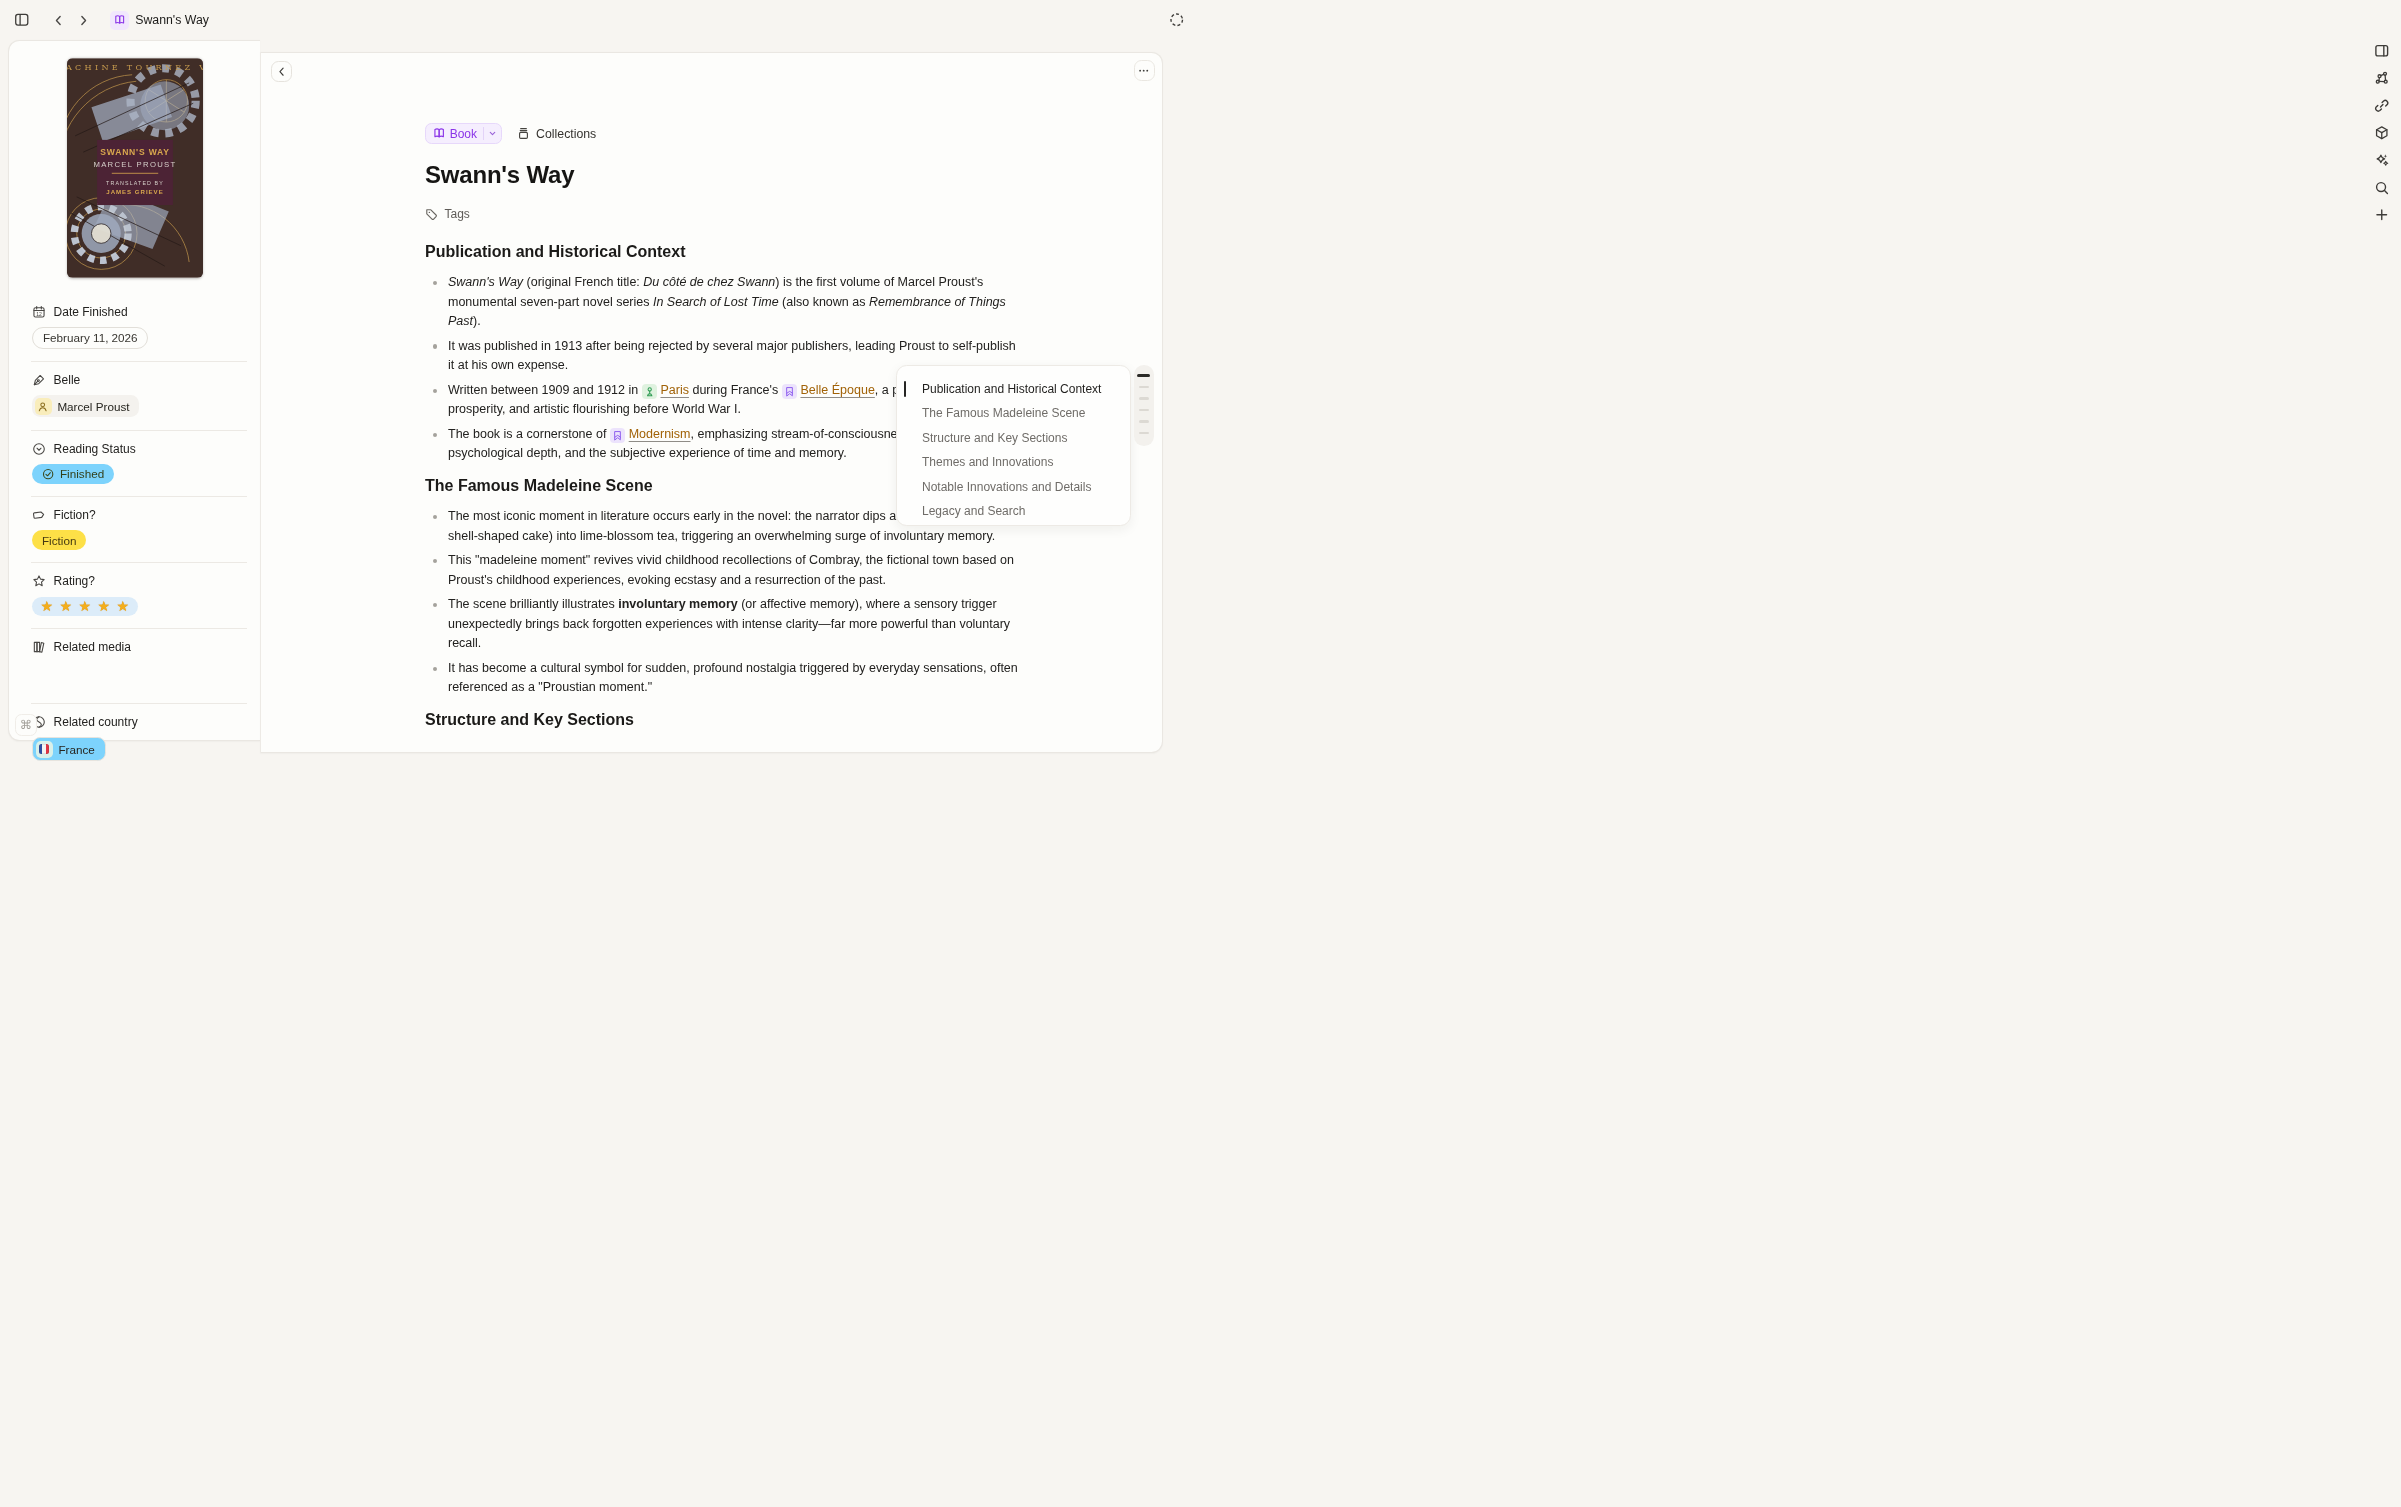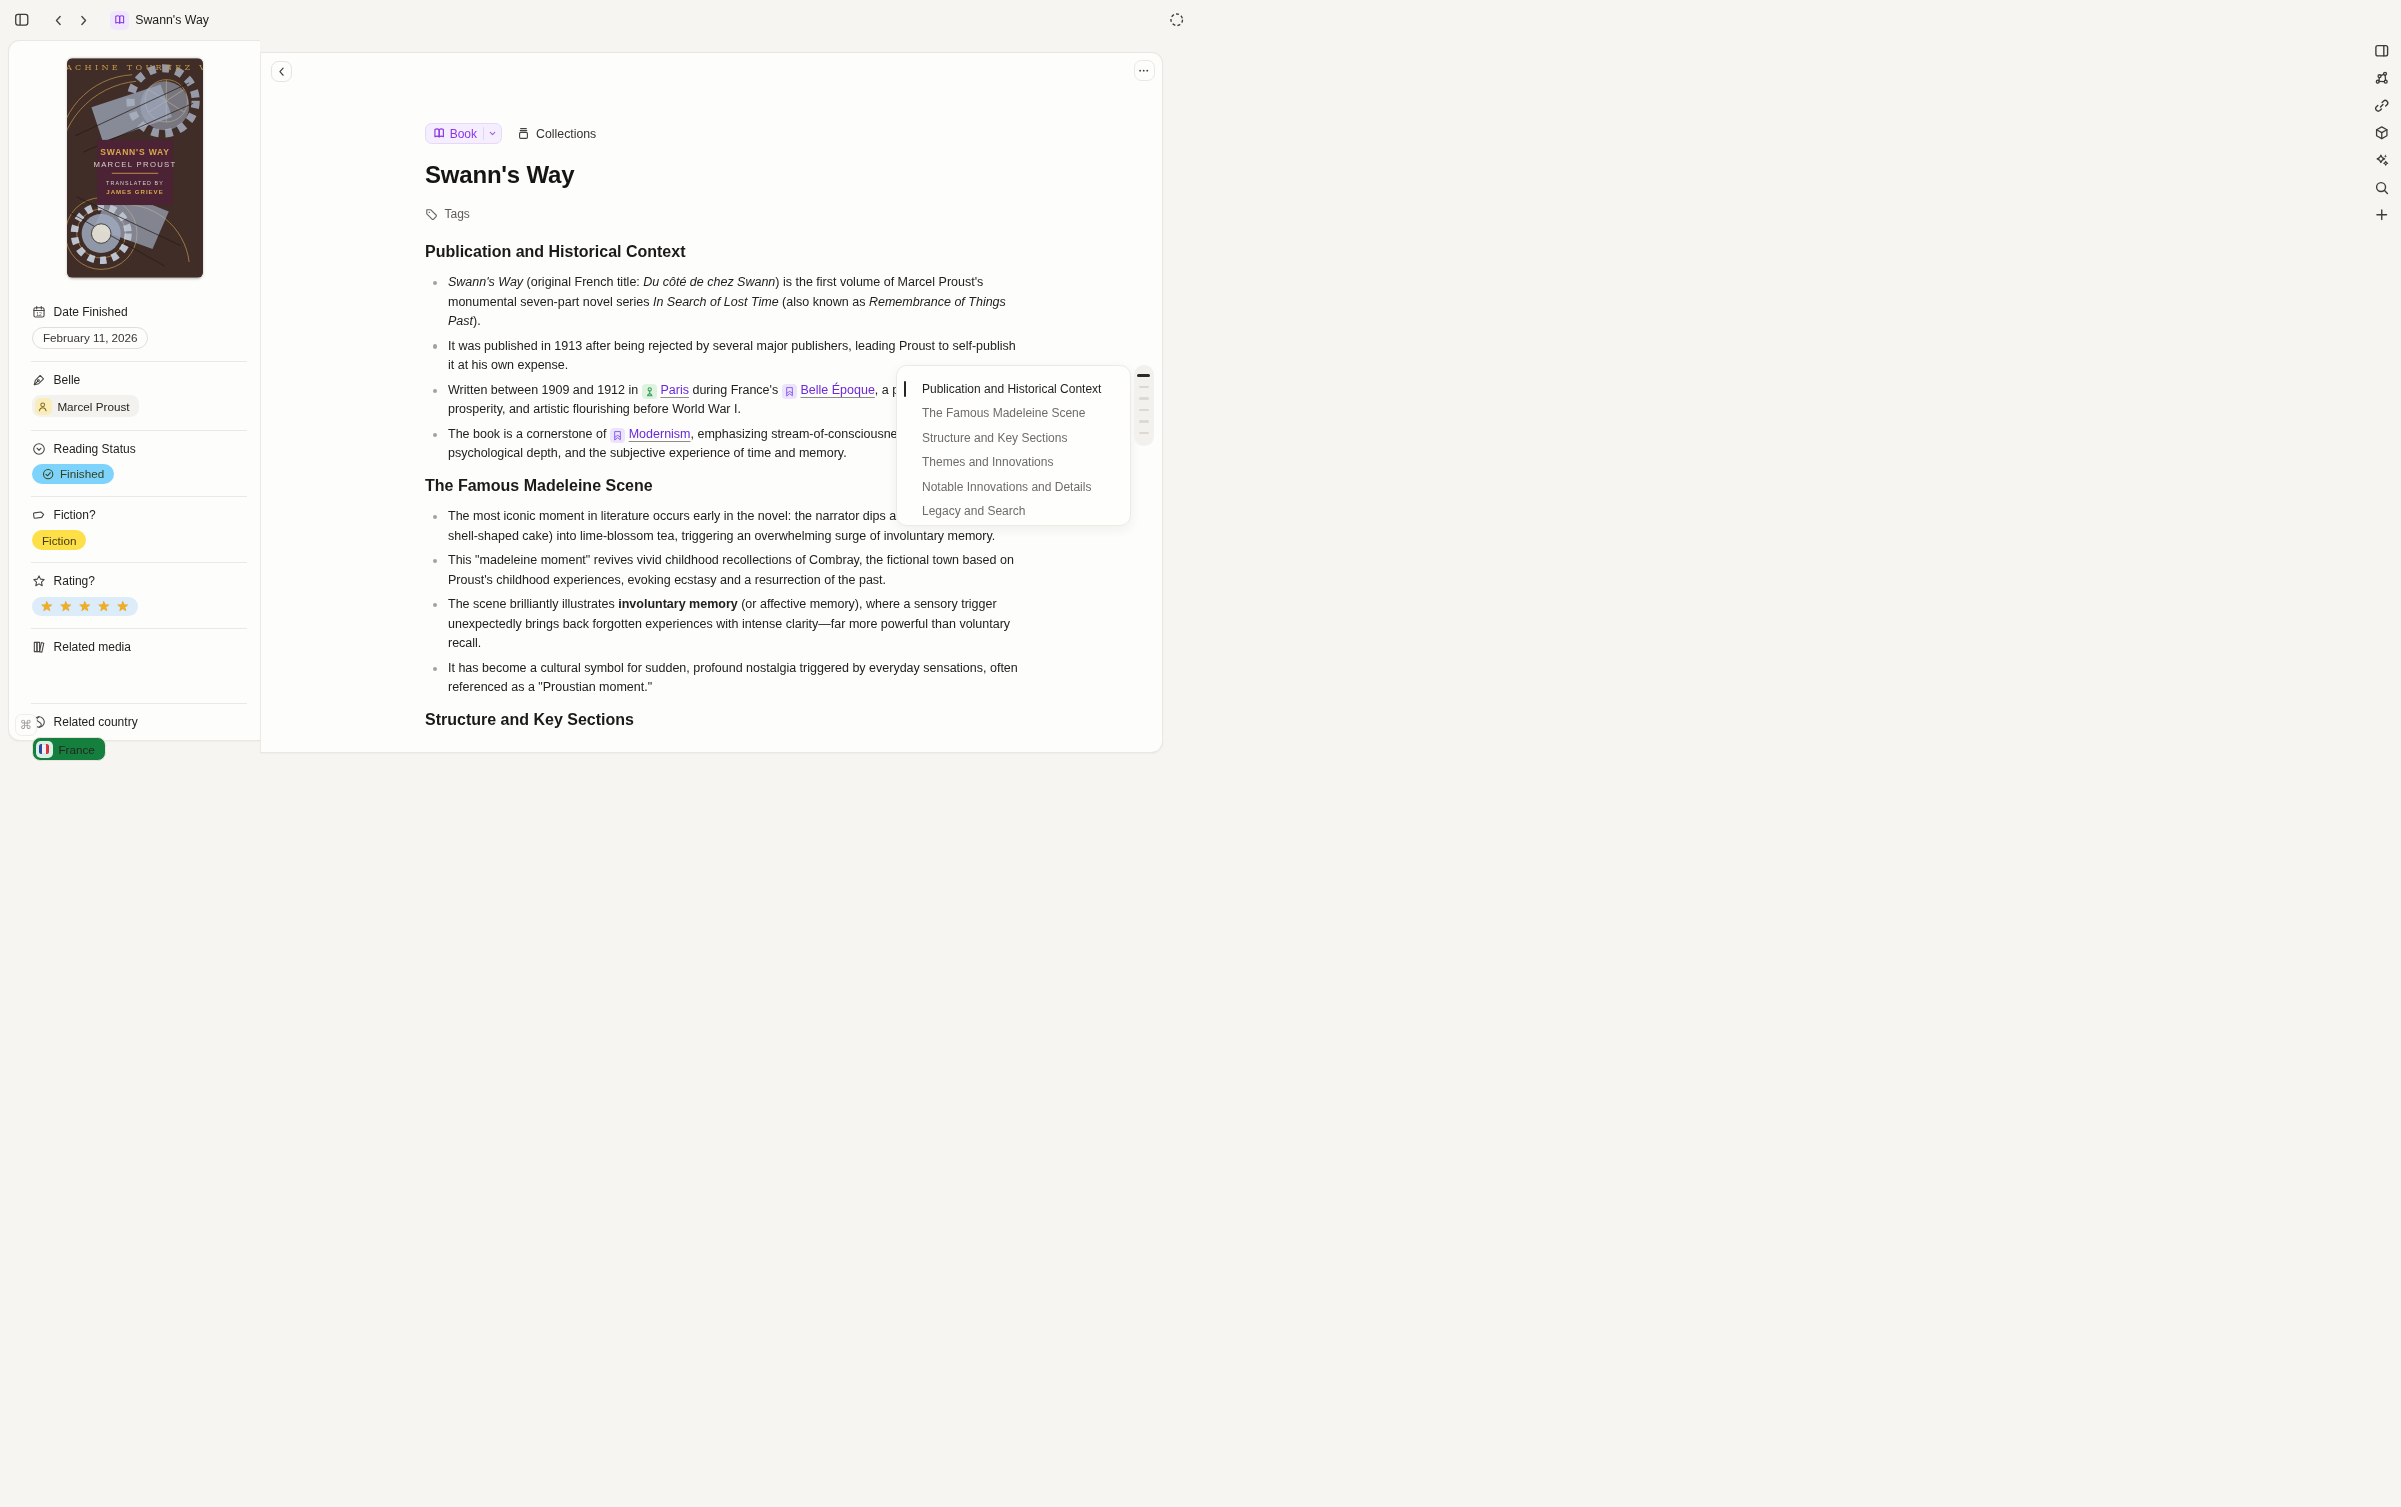--- a/index.html
+++ b/index.html
@@ -29,21 +29,21 @@
   .divider { height:0.8px; background:#ecea e5; background:#ece9e4; margin:0 -9.8px 11.4px -1.6px; }
   .pill { display:inline-flex; align-items:center; gap:5.7px; font-size:11.7px; color:#26251f; border-radius:12.3px; padding:3.3px 9.8px; }
   .pill.date { background:#fdfdfb; border:0.8px solid #e2dfd9; color:#383631; }
   .pill.person { background:#f4f2ee; padding:2.5px 9.8px 2.5px 2.5px; border-radius:8.2px; }
   .pill.person .tile { width:17px; height:17px; border-radius:4.9px; background:#f9edbb; color:#8a6d1d; display:flex; align-items:center; justify-content:center; }
   .pill.status { background:#7dd3fc; color:#33401b; }
   .pill.status .ic { color:#3c4a1e; display:flex; }
   .pill.tagv { background:#fde047; color:#453a12; }
   .pill.stars { background:#dcecf9; padding:2.5px 8.2px; border-radius:11.4px; }
   .star { color:#f3ae1d; font-size:14px; line-height:14px; text-shadow:0 0 0.8px #c87d00; letter-spacing:0.8px; }
-  .pill.country { background:#15803d; border:0.8px solid #e7e4de; padding:2.5px 9.8px 2.5px 2.5px; border-radius:8.2px; }
+  .pill.country { background:#7dd3fc; border:0.8px solid #e7e4de; padding:2.5px 9.8px 2.5px 2.5px; border-radius:8.2px; }
   .pill.country .tile { width:17px; height:17px; border-radius:4.9px; background:#d9f0e9; display:flex; align-items:center; justify-content:center; }
   .flag { width:10.6px; height:10.6px; border-radius:2.5px; overflow:hidden; background:linear-gradient(90deg,#2b4da0 0 33%,#f4f3f1 33% 66%,#df3442 66% 100%); box-shadow:inset 0 0 0 0.4px rgba(0,0,0,.15); }
   .cmd-btn { position:absolute; left:5.7px; bottom:4.1px; width:22px; height:22px; border-radius:6.5px; background:#fdfdfb; border:0.8px solid #f0ede8; color:#a29f99; display:flex; align-items:center; justify-content:center; font-size:12.3px; }
 
   
   .collapse-btn { position:absolute; left:9.8px; top:8.2px; width:21px; height:21px; border-radius:7.4px; background:#fdfdfb; border:0.8px solid #e6e3dd; color:#3f3e3b; display:flex; align-items:center; justify-content:center; z-index:5; }
   .more-btn { position:absolute; right:7.4px; top:7.4px; width:21px; height:21px; border-radius:7.4px; background:#fdfdfb; border:0.8px solid #eae7e1; color:#3f3e3b; display:flex; align-items:center; justify-content:center; z-index:5; }
   .content { position:absolute; left:164px; top:70px; width:597px; }
   .badge-row { display:flex; align-items:center; gap:14.7px; height:21px; }
   .type-badge { display:inline-flex; align-items:center; height:21px; background:#f5eefe; border:0.8px solid #e7d8fb; border-radius:6.5px; color:#8b35e8; font-size:12px; }
@@ -55,21 +55,21 @@
   h1.page-title { margin-top:17px; font-size:24px; letter-spacing:-0.2px; color:#161513; font-weight:700; }
   .tags-row { margin-top:18px; display:flex; align-items:center; gap:6.5px; color:#5e5b57; font-size:12px; }
   .tags-row .ic { display:flex; color:#6a6762; }
   .doc h2 { font-size:16px; line-height:21px; color:#1b1a18; margin:11.4px 0 10.6px 0; font-weight:700; }
   .doc h2:first-child { margin-top:20.4px; }
   .doc ul { list-style:none; }
   .doc li { position:relative; padding-left:23px; font-size:12.5px; line-height:19.6px; color:#22211f; margin-bottom:4.9px; }
   .doc li::before { content:""; position:absolute; left:8.2px; top:7.8px; width:4.1px; height:4.1px; border-radius:50%; background:#a5a29c; }
   .doc i { font-style:italic; }
   .doc b { font-weight:700; }
-  .ref { text-decoration:underline; text-decoration-color:#8f8c87; text-underline-offset:2.9px; text-decoration-thickness:0.8px; color:#6d28d9; white-space:nowrap; }
+  .ref { text-decoration:underline; text-decoration-color:#8f8c87; text-underline-offset:2.9px; text-decoration-thickness:0.8px; color:#a16207; white-space:nowrap; }
   .ref .chip { display:inline-flex; width:15.5px; height:15.5px; border-radius:4.1px; align-items:center; justify-content:center; vertical-align:-3.3px; margin-right:3.3px; }
   .chip.green { background:#dff2df; color:#2f9b53; }
   .chip.purple { background:#ece3fc; color:#8a57ee; }
 
   
   .toc { position:absolute; left:635px; top:312px; width:235px; height:161px; background:#fefefd; border:0.8px solid #edeae5; border-radius:10.6px; box-shadow:0 3.3px 11.4px rgba(40,35,25,.06); z-index:4; padding:10.6px 0 0 0; }
   .toc-item { position:relative; height:24.5px; display:flex; align-items:center; padding-left:25px; font-size:12px; color:#6f6c68; white-space:nowrap; }
   .toc-item.active { color:#201f1d; }
   .toc-item.active::before { content:""; position:absolute; left:7.4px; top:4.1px; width:2px; height:16.3px; background:#262523; border-radius:1.6px; }
   .minimap { position:absolute; left:873px; top:312px; width:19.6px; height:81px; background:#f3f1ed; border-radius:9.8px; z-index:4; display:flex; flex-direction:column; align-items:center; justify-content:flex-start; padding-top:9px; gap:9px; }

